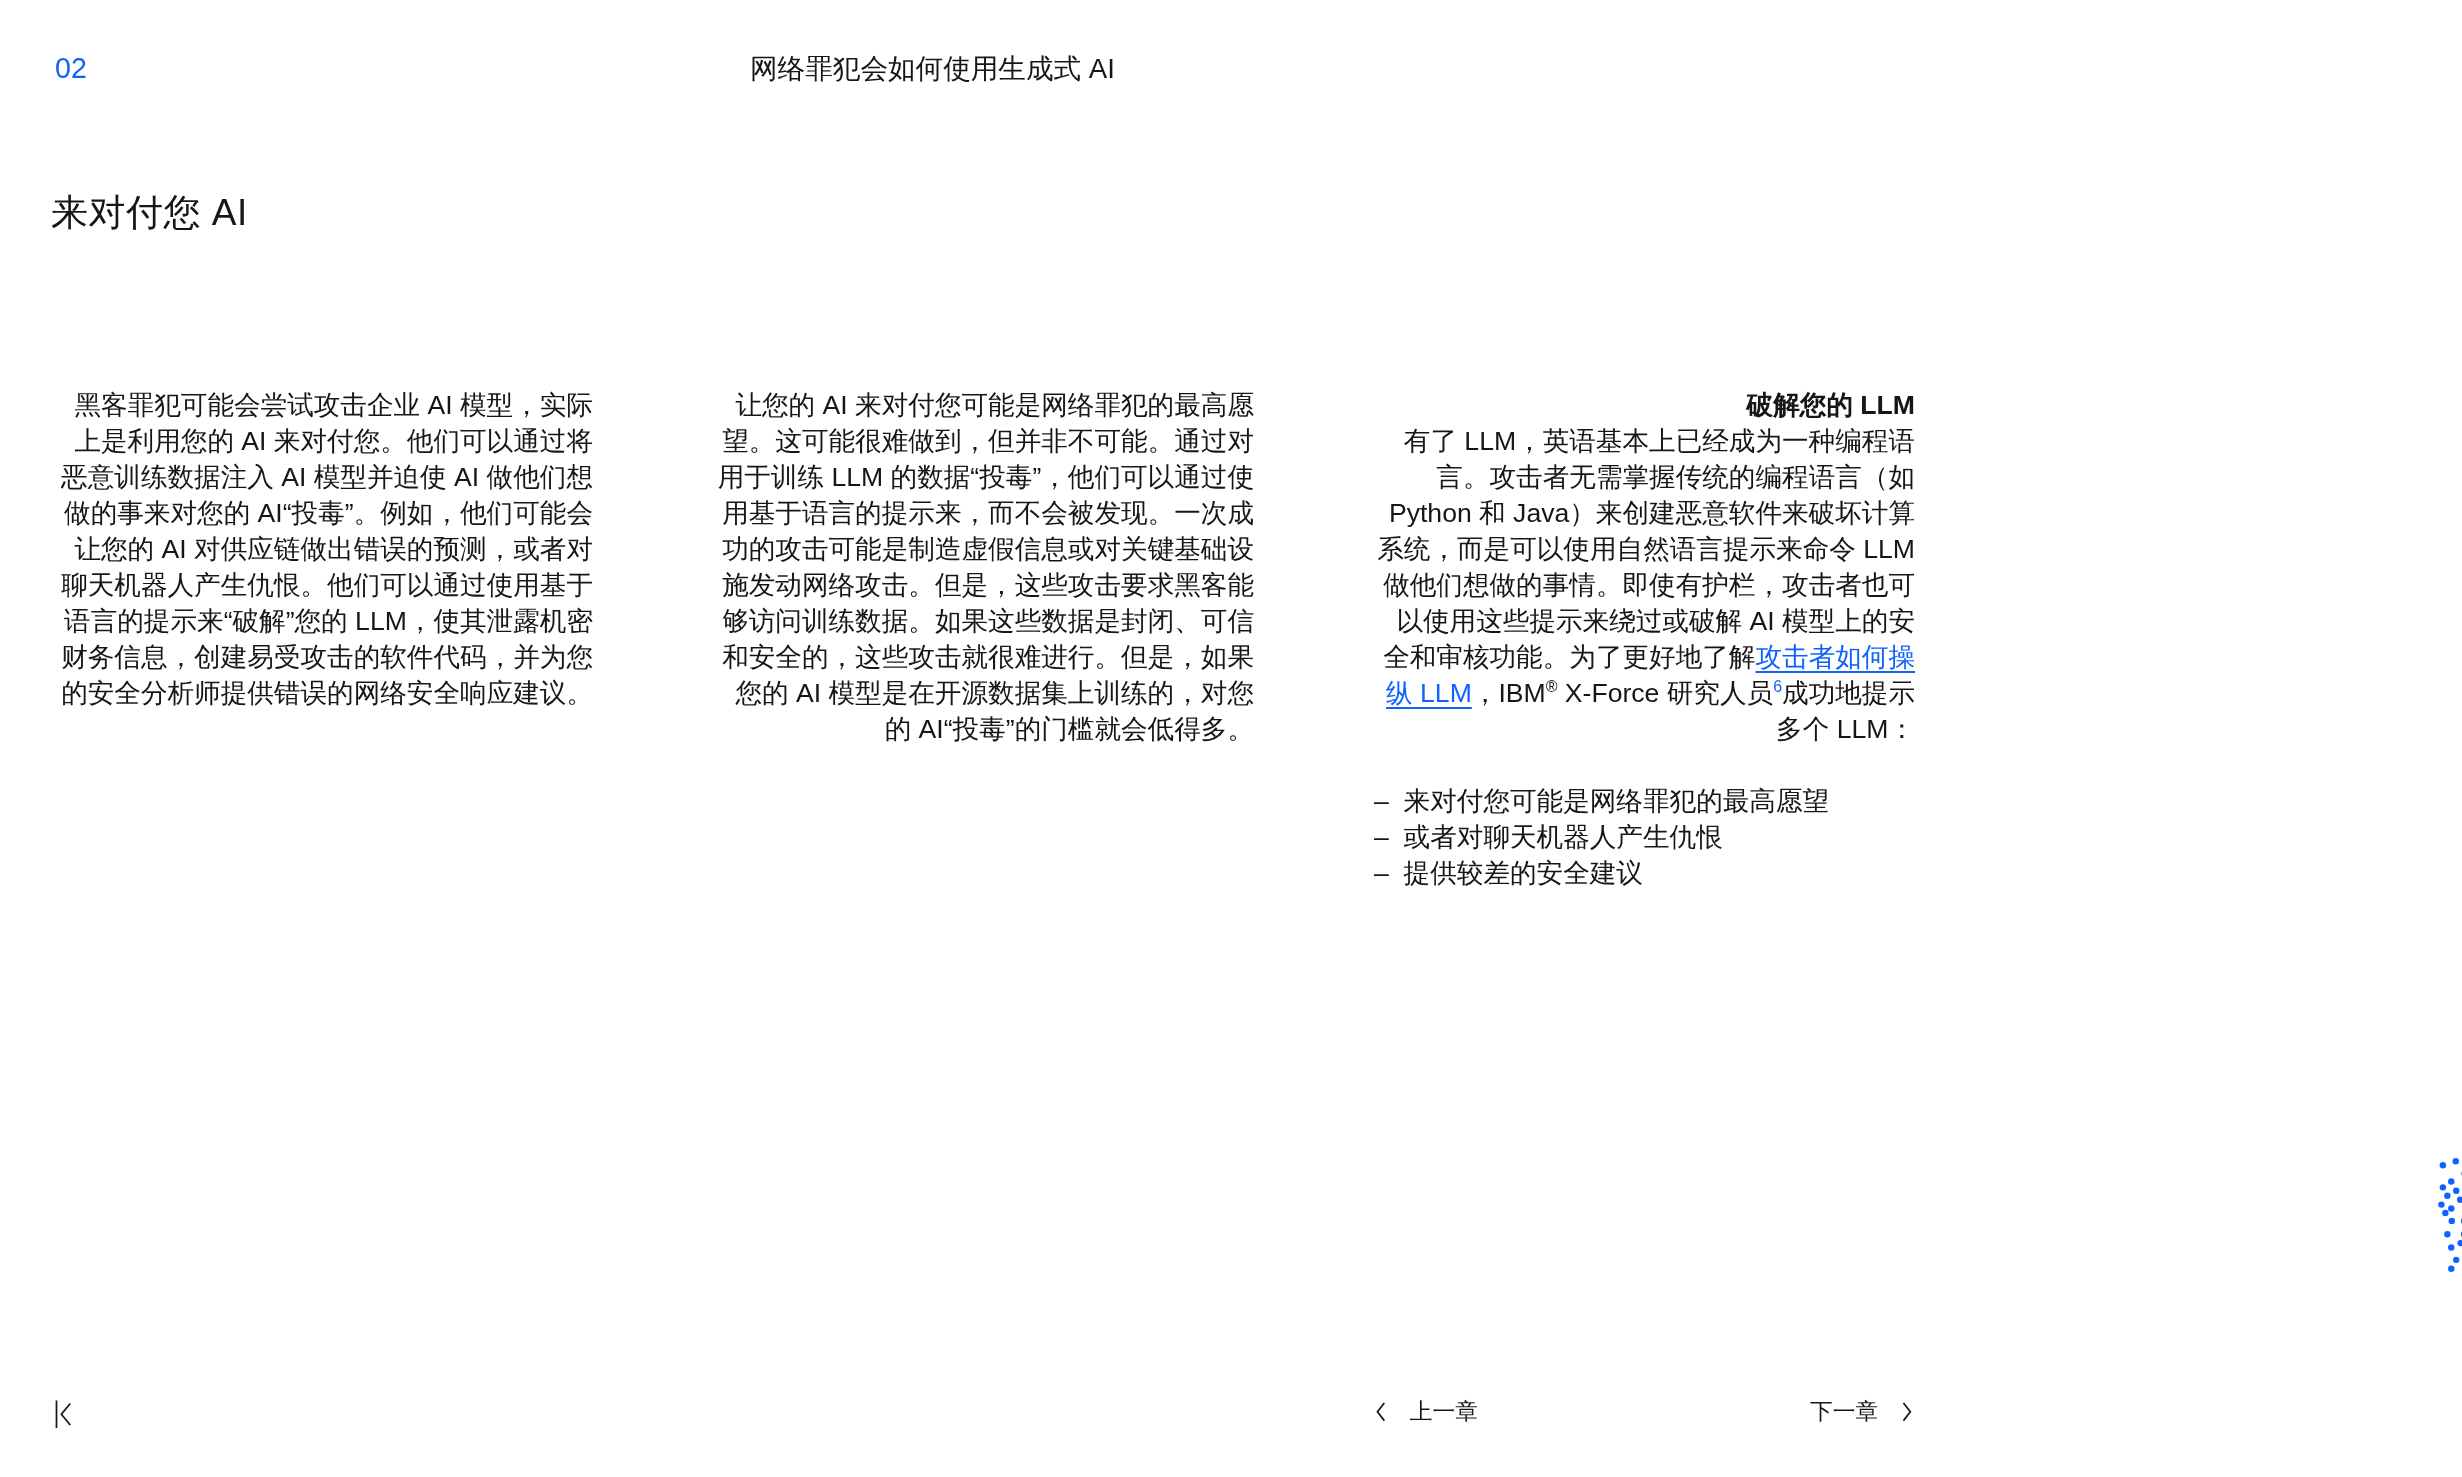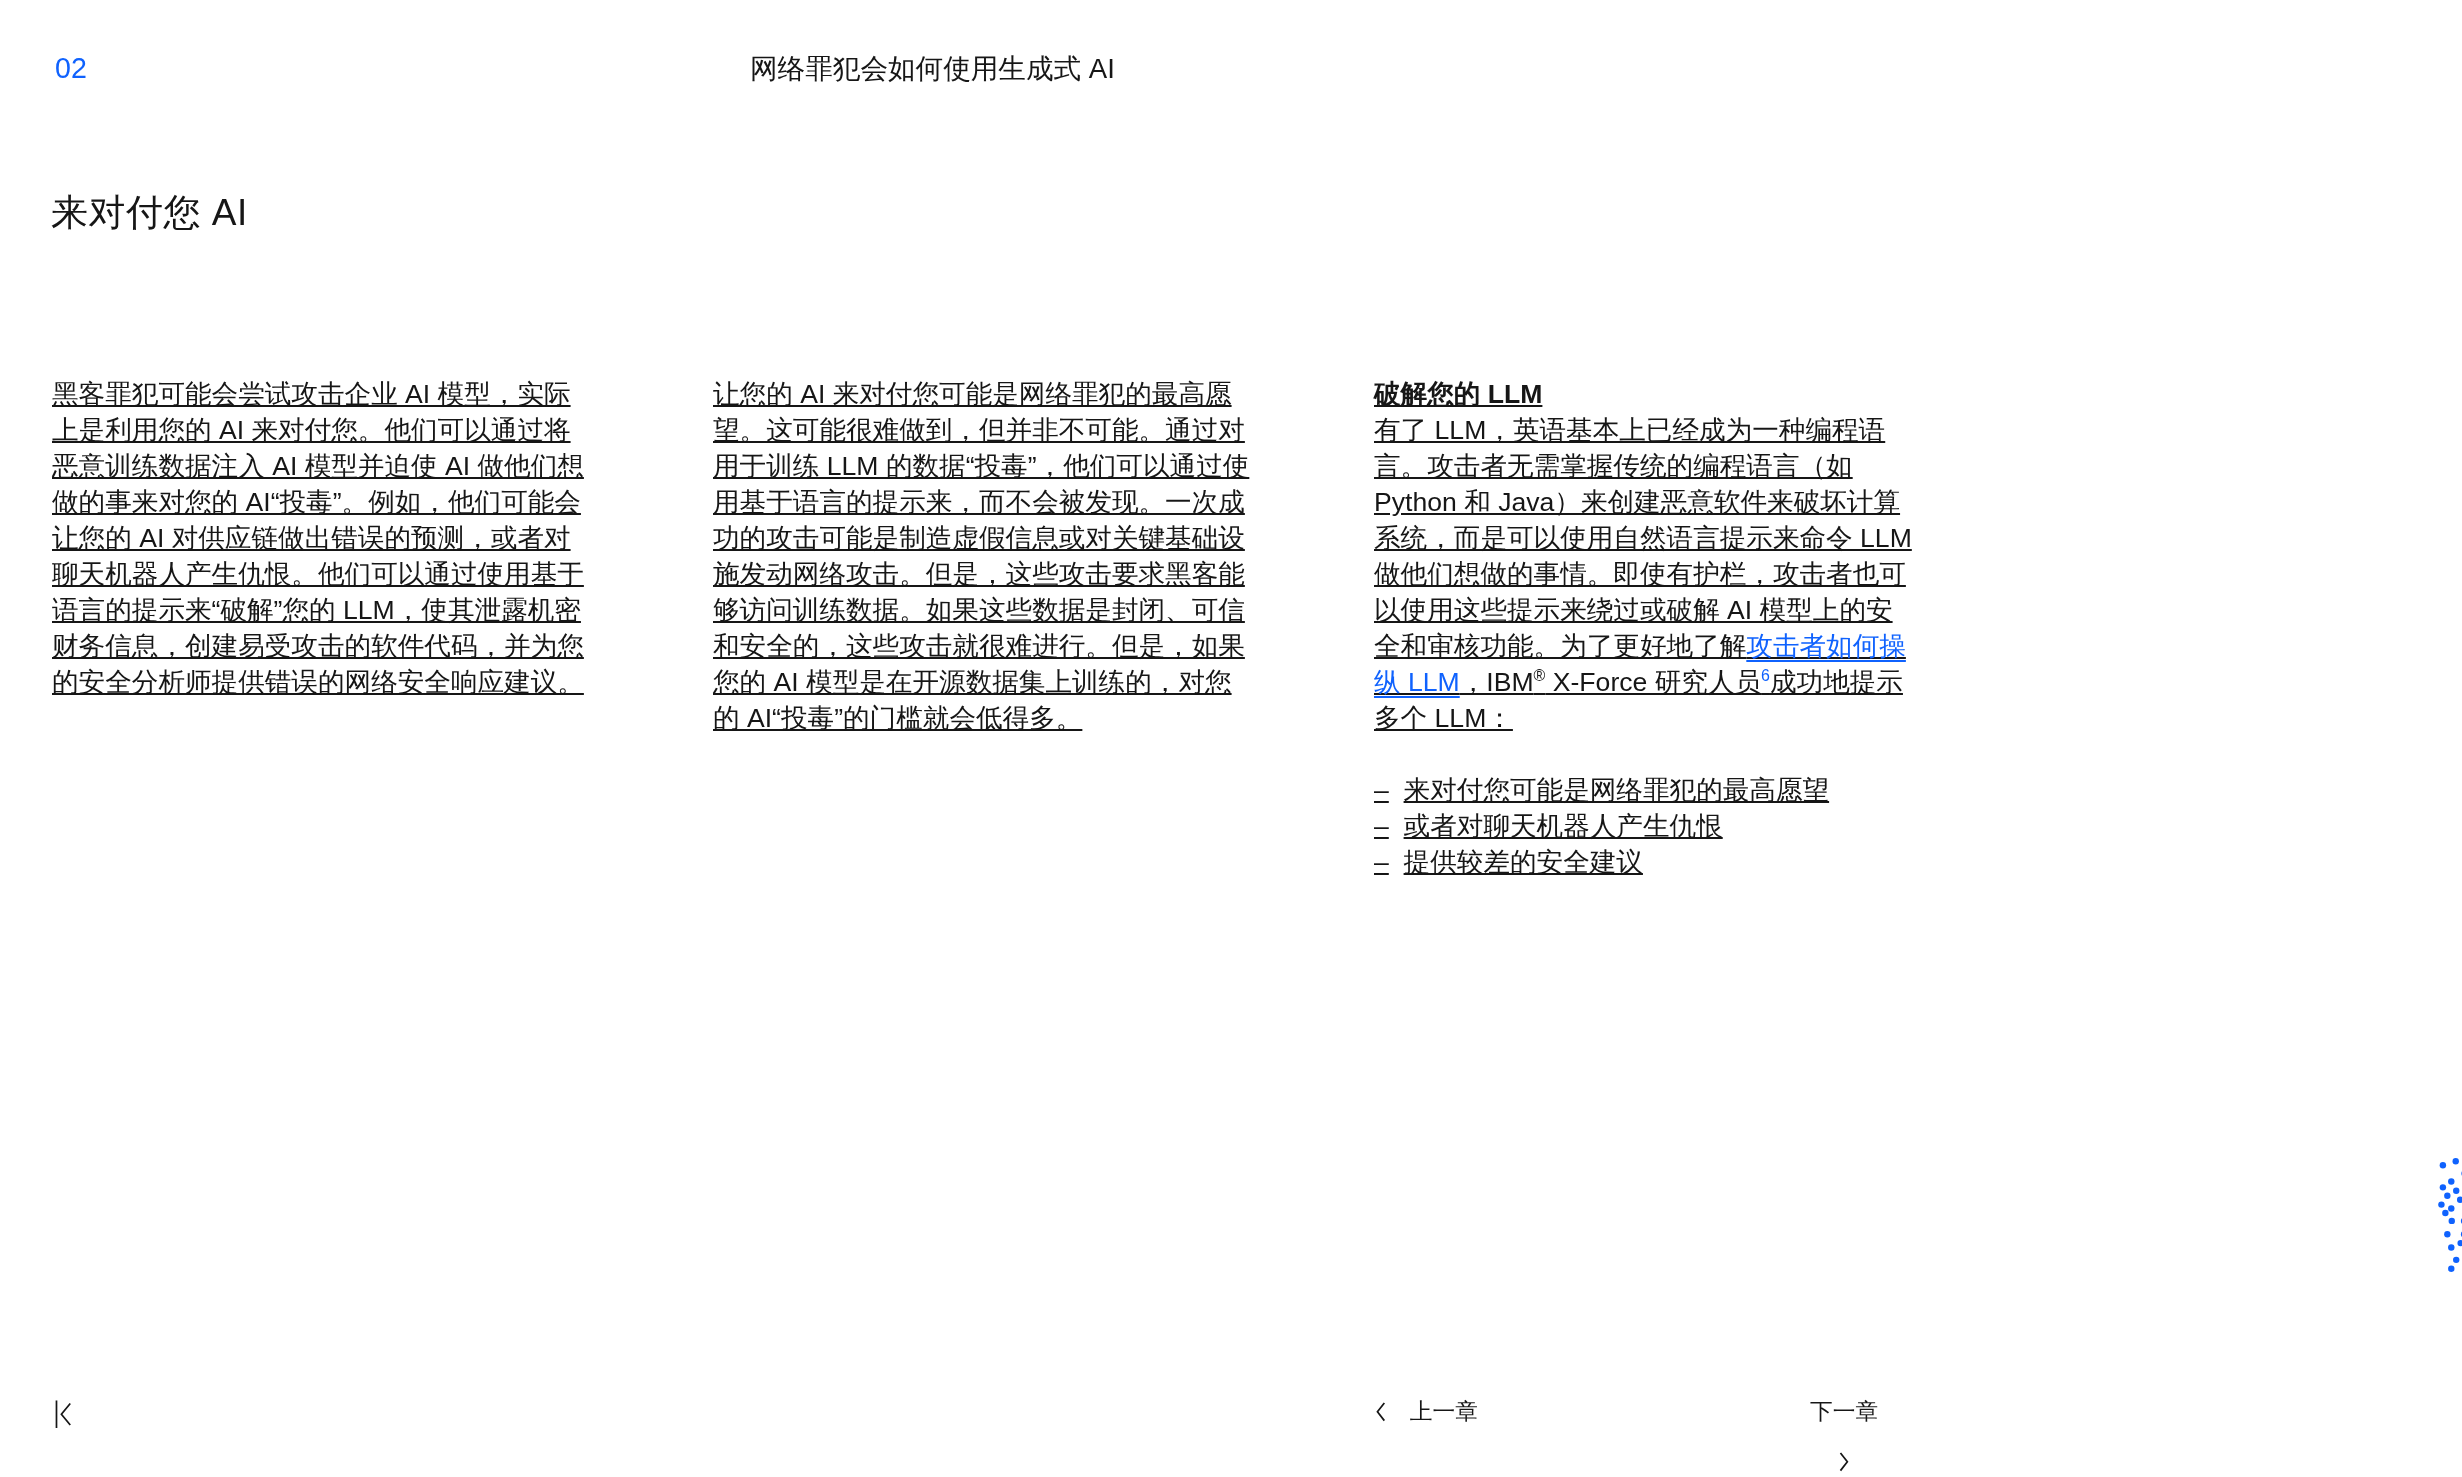--- a/index.html
+++ b/index.html
@@ -29,24 +29,23 @@
 
   
   .page-title{
     position:absolute;left:51px;top:191px;margin:0;
     font-size:37px;line-height:1.2;font-weight:300;
     letter-spacing:0.5px;
   }
 
   
   .col{
-    position:absolute;top:376px;width:541px;
+    position:absolute;top:387px;width:541px;
     font-size:26.6px;line-height:36px;font-weight:400;
-    text-align:left;
-    text-decoration:underline;
+    text-align:right;
   }
   .col-1{left:52px;}
   .col-2{left:713px;}
   .col-3{left:1374px;}
   .col h2{
     margin:0;font-size:26.6px;line-height:36px;font-weight:700;
   }
   .col p{margin:0;}
   .col a{
     color:var(--blue);
@@ -80,21 +79,21 @@
     cursor:pointer;background:none;border:none;padding:0;
   }
   .nav-btn{
     position:absolute;top:1397px;
     display:flex;align-items:center;gap:23px;
     font-size:22.7px;line-height:29.5px;color:var(--ink);
     cursor:pointer;background:none;border:none;padding:0;
     font-family:"Liberation Sans", sans-serif;
   }
   .nav-prev{left:1374px;}
-  .nav-next{left:1810px;flex-direction:column;}
+  .nav-next{left:1810px;}
   svg{display:block;}
 </style>
 </head>
 <body>
 
 <div class="chapter-number">02</div>
 <div class="header-title">网络罪犯会如何使用生成式 AI</div>
 
 <h1 class="page-title">来对付您 AI</h1>
 

